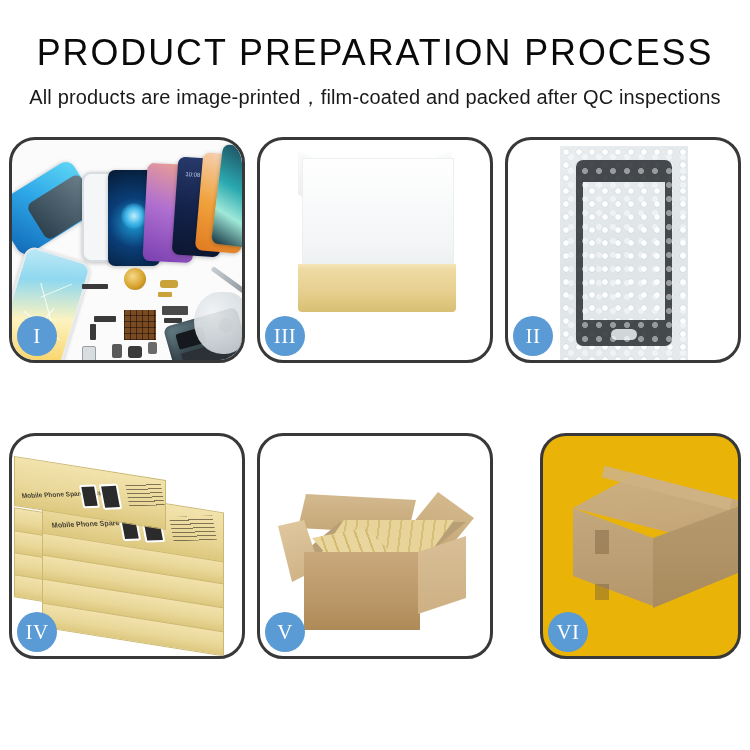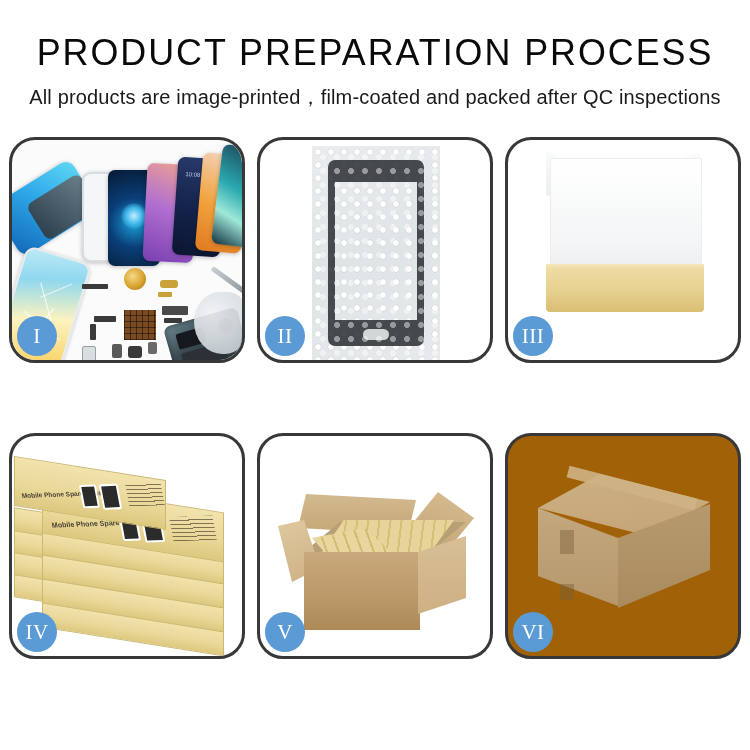--- a/index.html
+++ b/index.html
@@ -320,21 +320,21 @@
     background: linear-gradient(200deg,#d7bd93,#c2a573);
     clip-path: polygon(26px 0, 62px 26px, 34px 60px, 0 32px);
   }
   .p5 .flapL {
     position:absolute; left:18px; top:84px; width:42px; height:62px;
     background: linear-gradient(160deg,#e0c89f,#cdb184);
     clip-path: polygon(0 6px, 26px 0, 42px 48px, 14px 62px);
   }
 
   
-  .p6 { background:#a16207; }
+  .p6 { background:#eab308;margin-left:35px; }
   .p6 .top {
     position:absolute; left:30px; top:38px; width:172px; height:62px;
     background: linear-gradient(175deg,#cdb183 0%,#c3a476 100%);
     clip-path: polygon(62px 0, 172px 28px, 110px 62px, 0 34px);
   }
   .p6 .left {
     position:absolute; left:30px; top:70px; width:80px; height:100px;
     background: linear-gradient(180deg,#c4a87e 0%,#b5976b 100%);
     clip-path: polygon(0 2px, 80px 32px, 80px 100px, 0 70px);
   }
@@ -406,44 +406,44 @@
         <div class="ic" style="left:10px;top:10px;width:28px;height:16px;"></div>
         <div class="ic" style="left:10px;top:30px;width:44px;height:20px;background:#2b3136;"></div>
         <div class="ic" style="left:54px;top:8px;width:14px;height:14px;border-radius:50%;background:#101418;"></div>
       </div>
       <div class="tweezer"></div>
       <div class="hand"></div>
     </div>
     <div class="badge">I</div>
   </div>
 
-  <div class="panel p2">
-    <div class="panel-photo">
-      <div class="wrapbg"></div>
-      <div class="glass"></div>
-      <div class="bubbleovl"></div>
-    </div>
-    <div class="badge">II</div>
-  </div>
-
   <div class="panel p3">
     <div class="panel-photo">
       <div class="lidL"></div>
       <div class="lidR"></div>
       <div class="foam"></div>
       <div class="trayIn">
         <div class="bub"></div>
         <div class="red"></div>
       </div>
       <div class="trayLip"></div>
       <div class="tray"></div>
     </div>
     <div class="badge">III</div>
   </div>
 
+  <div class="panel p2">
+    <div class="panel-photo">
+      <div class="wrapbg"></div>
+      <div class="glass"></div>
+      <div class="bubbleovl"></div>
+    </div>
+    <div class="badge">II</div>
+  </div>
+
   <div class="panel p4">
     <div class="panel-photo">
       <div class="stack">
 
         <div class="bx" style="left:2px;top:146px;width:108px;height:22px;transform:skewY(9deg);"></div>
         <div class="bx" style="left:2px;top:124px;width:108px;height:22px;transform:skewY(9deg);"></div>
         <div class="bx" style="left:2px;top:102px;width:108px;height:22px;transform:skewY(9deg);"></div>
         <div class="bx" style="left:2px;top:80px;width:108px;height:22px;transform:skewY(9deg);"></div>
 
         <div class="bx" style="left:30px;top:180px;width:180px;height:24px;transform:skewY(9deg);"></div>

